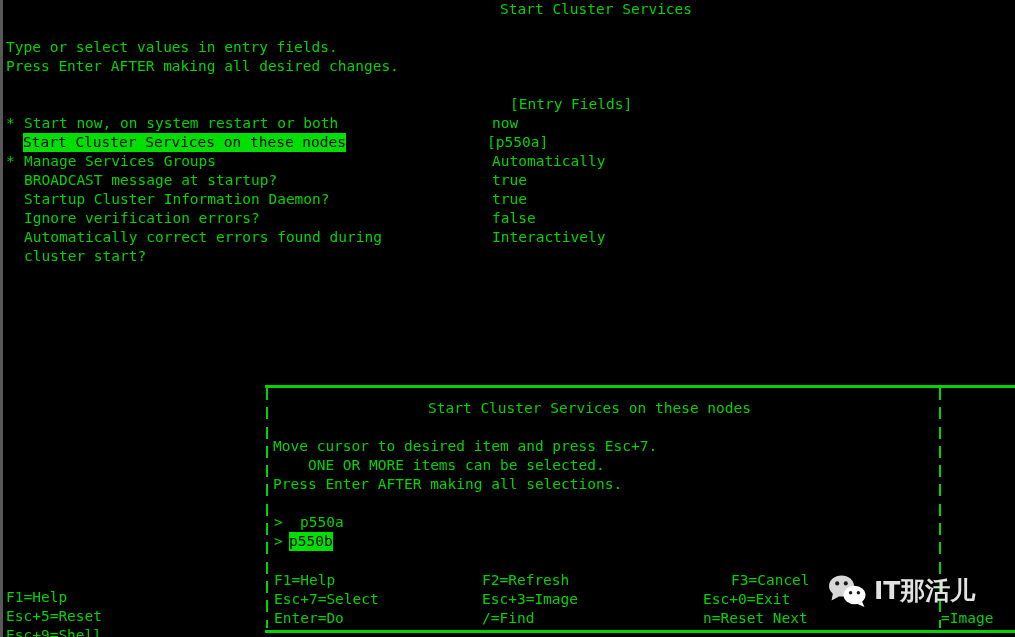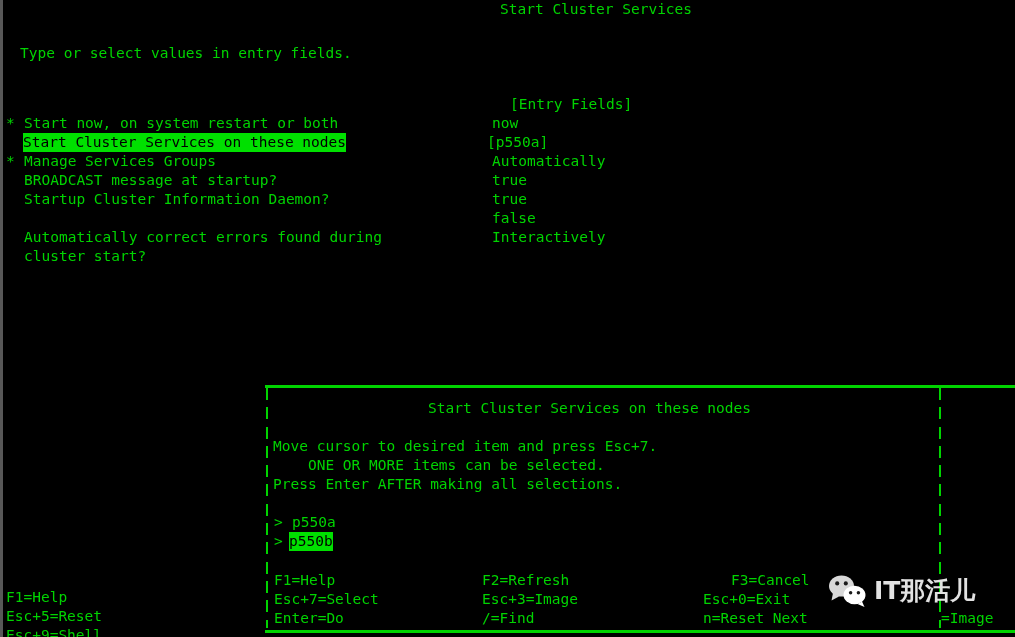--- a/index.html
+++ b/index.html
@@ -105,21 +105,22 @@
 </style>
 </head>
 <body>
 
 <div id="scroll-gutter"></div>
 
 <div id="bg-screen">
 
   <div class="tline" style="left:500px; top:0px;">Start Cluster Services</div>
 
-  <div class="tline" style="left:20px; top:38px;margin-top:6px;">Type or select values in entry fields.</div>
+  <div class="tline" style="left:6px; top:38px;">Type or select values in entry fields.</div>
+  <div class="tline" style="left:6px; top:57px;">Press Enter AFTER making all desired changes.</div>
 
   <div class="tline" style="left:510px; top:95px;">[Entry Fields]</div>
 
   <div class="tline" style="left:6px; top:114px;">*</div>
   <div class="tline" style="left:24px; top:114px;">Start now, on system restart or both</div>
   <div class="tline" style="left:492px; top:114px;">now</div>
 
   <div class="tline" style="left:6px; top:133px;"> </div>
   <div class="tline hl" style="left:23px; top:133px;">Start Cluster Services on these nodes</div>
   <div class="tline" style="left:487px; top:133px;">[p550a]</div>
@@ -130,20 +131,21 @@
 
   <div class="tline" style="left:6px; top:171px;"> </div>
   <div class="tline" style="left:24px; top:171px;text-align:right;">BROADCAST message at startup?</div>
   <div class="tline" style="left:492px; top:171px;">true</div>
 
   <div class="tline" style="left:6px; top:190px;"> </div>
   <div class="tline" style="left:24px; top:190px;">Startup Cluster Information Daemon?</div>
   <div class="tline" style="left:492px; top:190px;">true</div>
 
   <div class="tline" style="left:6px; top:209px;"> </div>
+  <div class="tline" style="left:24px; top:209px;">Ignore verification errors?</div>
   <div class="tline" style="left:492px; top:209px;">false</div>
 
   <div class="tline" style="left:6px; top:228px;"> </div>
   <div class="tline" style="left:24px; top:228px;">Automatically correct errors found during</div>
   <div class="tline" style="left:492px; top:228px;">Interactively</div>
 
   <div class="tline" style="left:24px; top:247px;">cluster start?</div>
 
   <div class="tline" style="left:6px; top:588px;">F1=Help</div>
   <div class="tline" style="left:6px; top:607px;">Esc+5=Reset</div>
@@ -160,21 +162,21 @@
 
   <div class="rule-h" style="left:265px; top:247px; width:750px;"></div>
 
   <div class="tline" style="left:428px; top:16px;">Start Cluster Services on these nodes</div>
 
   <div class="tline" style="left:273px; top:54px;">Move cursor to desired item and press Esc+7.</div>
   <div class="tline" style="left:273px; top:73px;">    ONE OR MORE items can be selected.</div>
   <div class="tline" style="left:273px; top:92px;">Press Enter AFTER making all selections.</div>
 
   <div class="tline" style="left:274px; top:130px;">&gt;</div>
-  <div class="tline" style="left:292px; top:130px;">p550a</div>
+  <div class="tline" style="left:300px; top:130px;">p550a</div>
 
   <div class="tline" style="left:274px; top:149px;">&gt;</div>
   <div class="tline hl" style="left:289px; top:149px;">p550b</div>
 
   <div class="tline" style="left:274px; top:188px;">F1=Help</div>
   <div class="tline" style="left:274px; top:207px;">Esc+7=Select</div>
   <div class="tline" style="left:274px; top:226px;">Enter=Do</div>
 
   <div class="tline" style="left:482px; top:188px;">F2=Refresh</div>
   <div class="tline" style="left:482px; top:207px;">Esc+3=Image</div>

